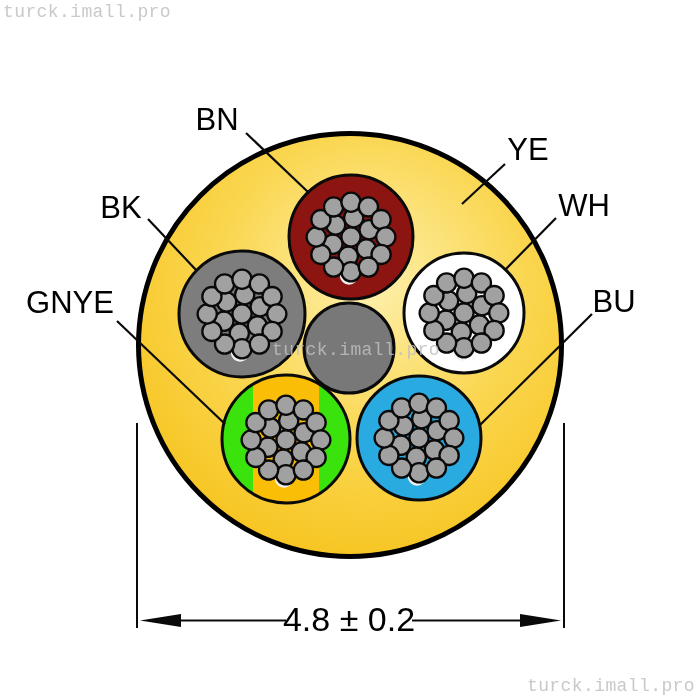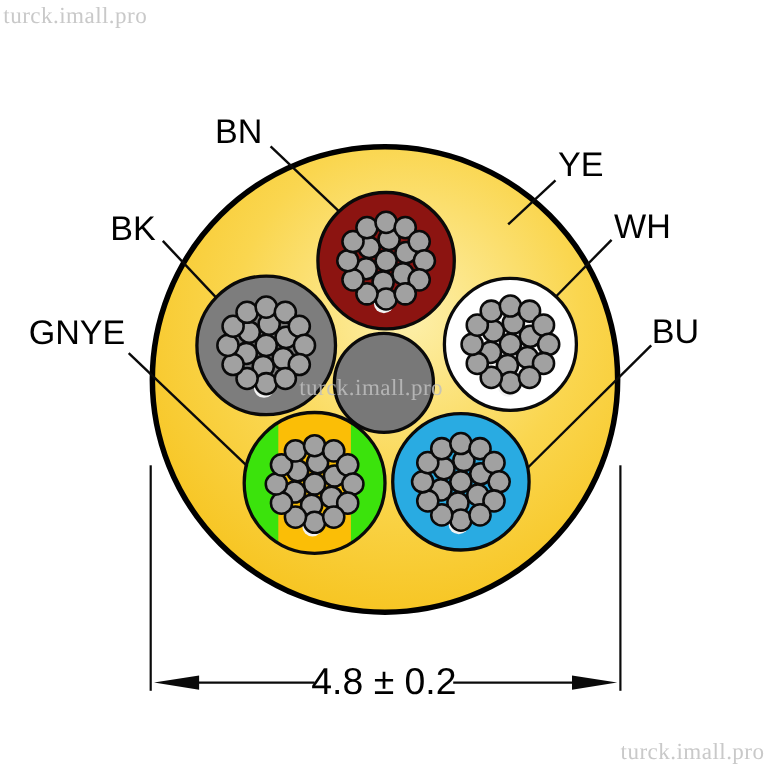--- a/index.html
+++ b/index.html
@@ -6,22 +6,22 @@
   .canvas{
     position:relative;
     width:700px;height:698px;
     background:#ffffff;
     overflow:hidden;
     font-family:"Liberation Sans", sans-serif;
   }
   svg{position:absolute;left:0;top:0;}
   .wm{
     position:absolute;
-    font-family:Liberation Serif, serif;
-    font-size:21px;
+    font-family:Liberation Mono, monospace;
+    font-size:18px;
     color:#c9c9c9;
     letter-spacing:0.4px;
     white-space:nowrap;
     pointer-events:none;
     z-index:5;
   }
   .wm-top{left:3px;top:2px;}
   .wm-center{left:272px;top:340px;color:#bfbfbf;opacity:.85;}
   .wm-bottom{right:5px;bottom:2px;}
   .cond-label{

